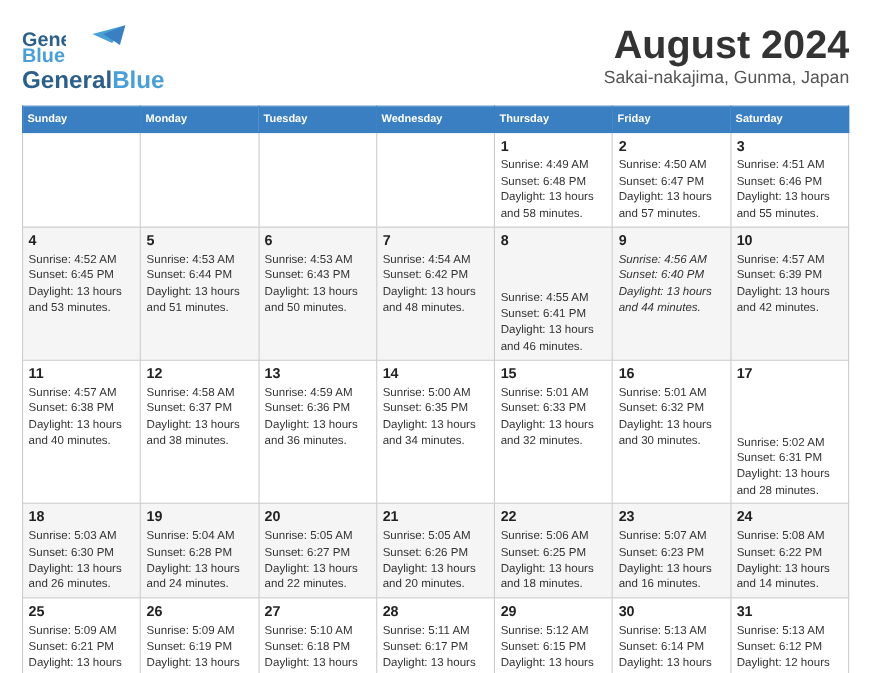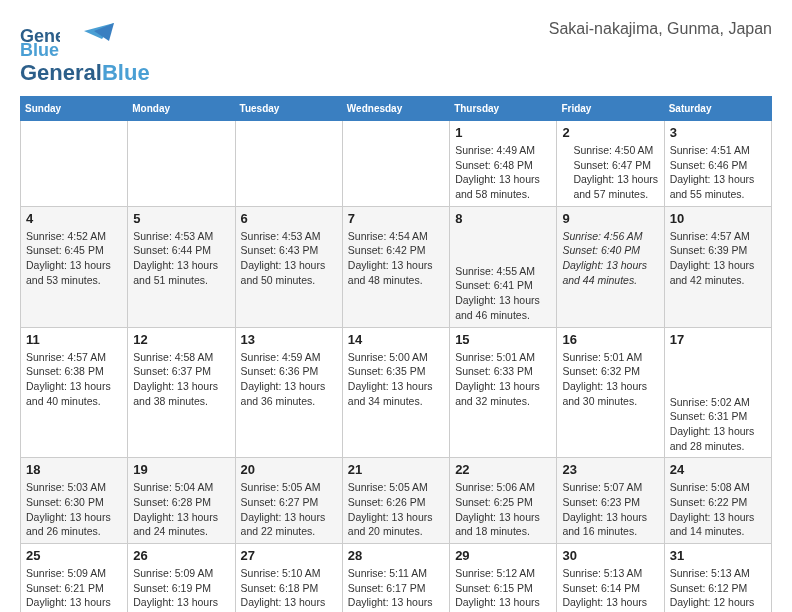--- a/index.html
+++ b/index.html
@@ -93,20 +93,21 @@
         <polygon points="20,10 50,2 38,18" fill="#4a9fd4"></polygon>
         <polygon points="30,10 50,2 45,20" fill="#3a7fc1"></polygon>
       </svg>
     </div>
     <div style="display:flex; align-items:baseline; gap:0;">
       <span style="font-size:22px; font-weight:bold; color:#2c5f8a;">General</span>
       <span style="font-size:22px; font-weight:bold; color:#4a9fd4;">Blue</span>
     </div>
   </div>
   <div class="title-block">
+    <div class="month-title">August 2024</div>
     <div class="location">Sakai-nakajima, Gunma, Japan</div>
   </div>
 </div>
 
 <table class="calendar">
   <thead>
     <tr>
     <th>Sunday</th>
         <th>Monday</th>
         <th>Tuesday</th>
@@ -124,21 +125,21 @@
         <td class="empty-cell"></td>
         <td>
           <div class="day-number">1</div>
           <div class="day-info" style="white-space: pre-line;">Sunrise: 4:49 AM
 Sunset: 6:48 PM
 Daylight: 13 hours
 and 58 minutes.</div>
         </td>
         <td>
           <div class="day-number">2</div>
-          <div class="day-info" style="white-space: pre-line; margin-left: 11px;">Sunrise: 4:50 AM
+          <div class="day-info" style="white-space: pre-line;">Sunrise: 4:50 AM
 Sunset: 6:47 PM
 Daylight: 13 hours
 and 57 minutes.</div>
         </td>
         <td>
           <div class="day-number">3</div>
           <div class="day-info" style="white-space: pre-line;">Sunrise: 4:51 AM
 Sunset: 6:46 PM
 Daylight: 13 hours
 and 55 minutes.</div>

